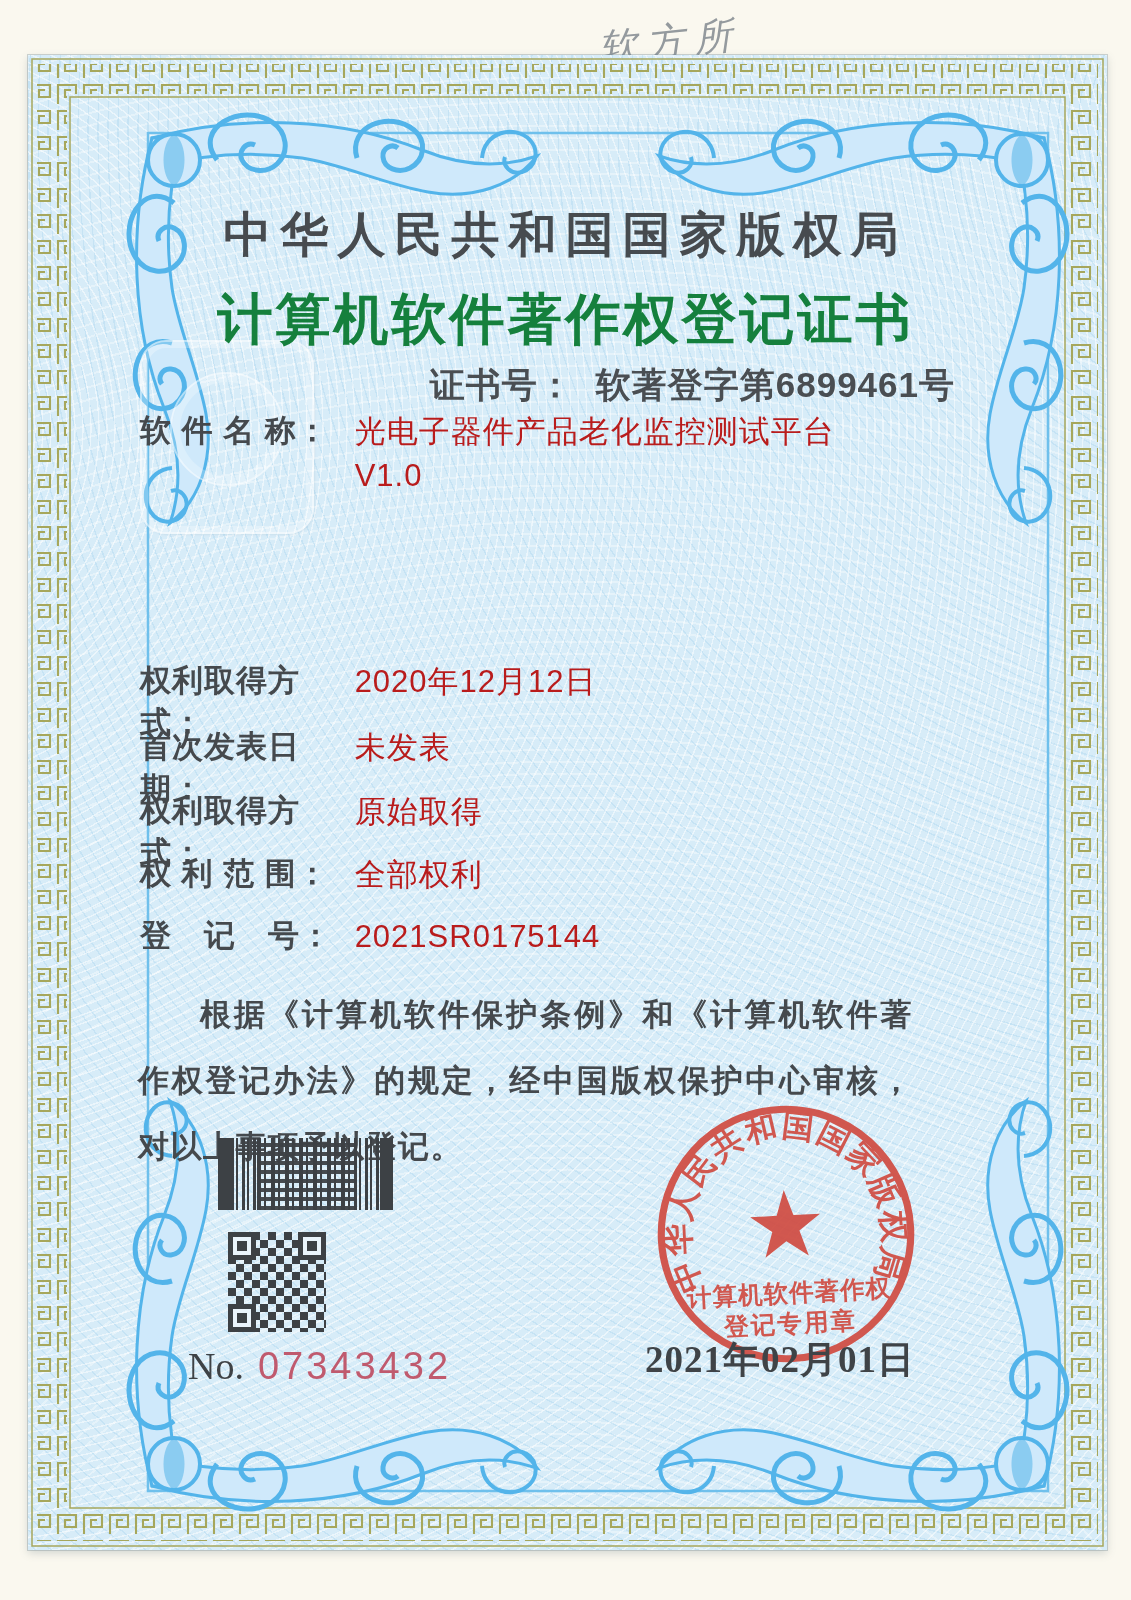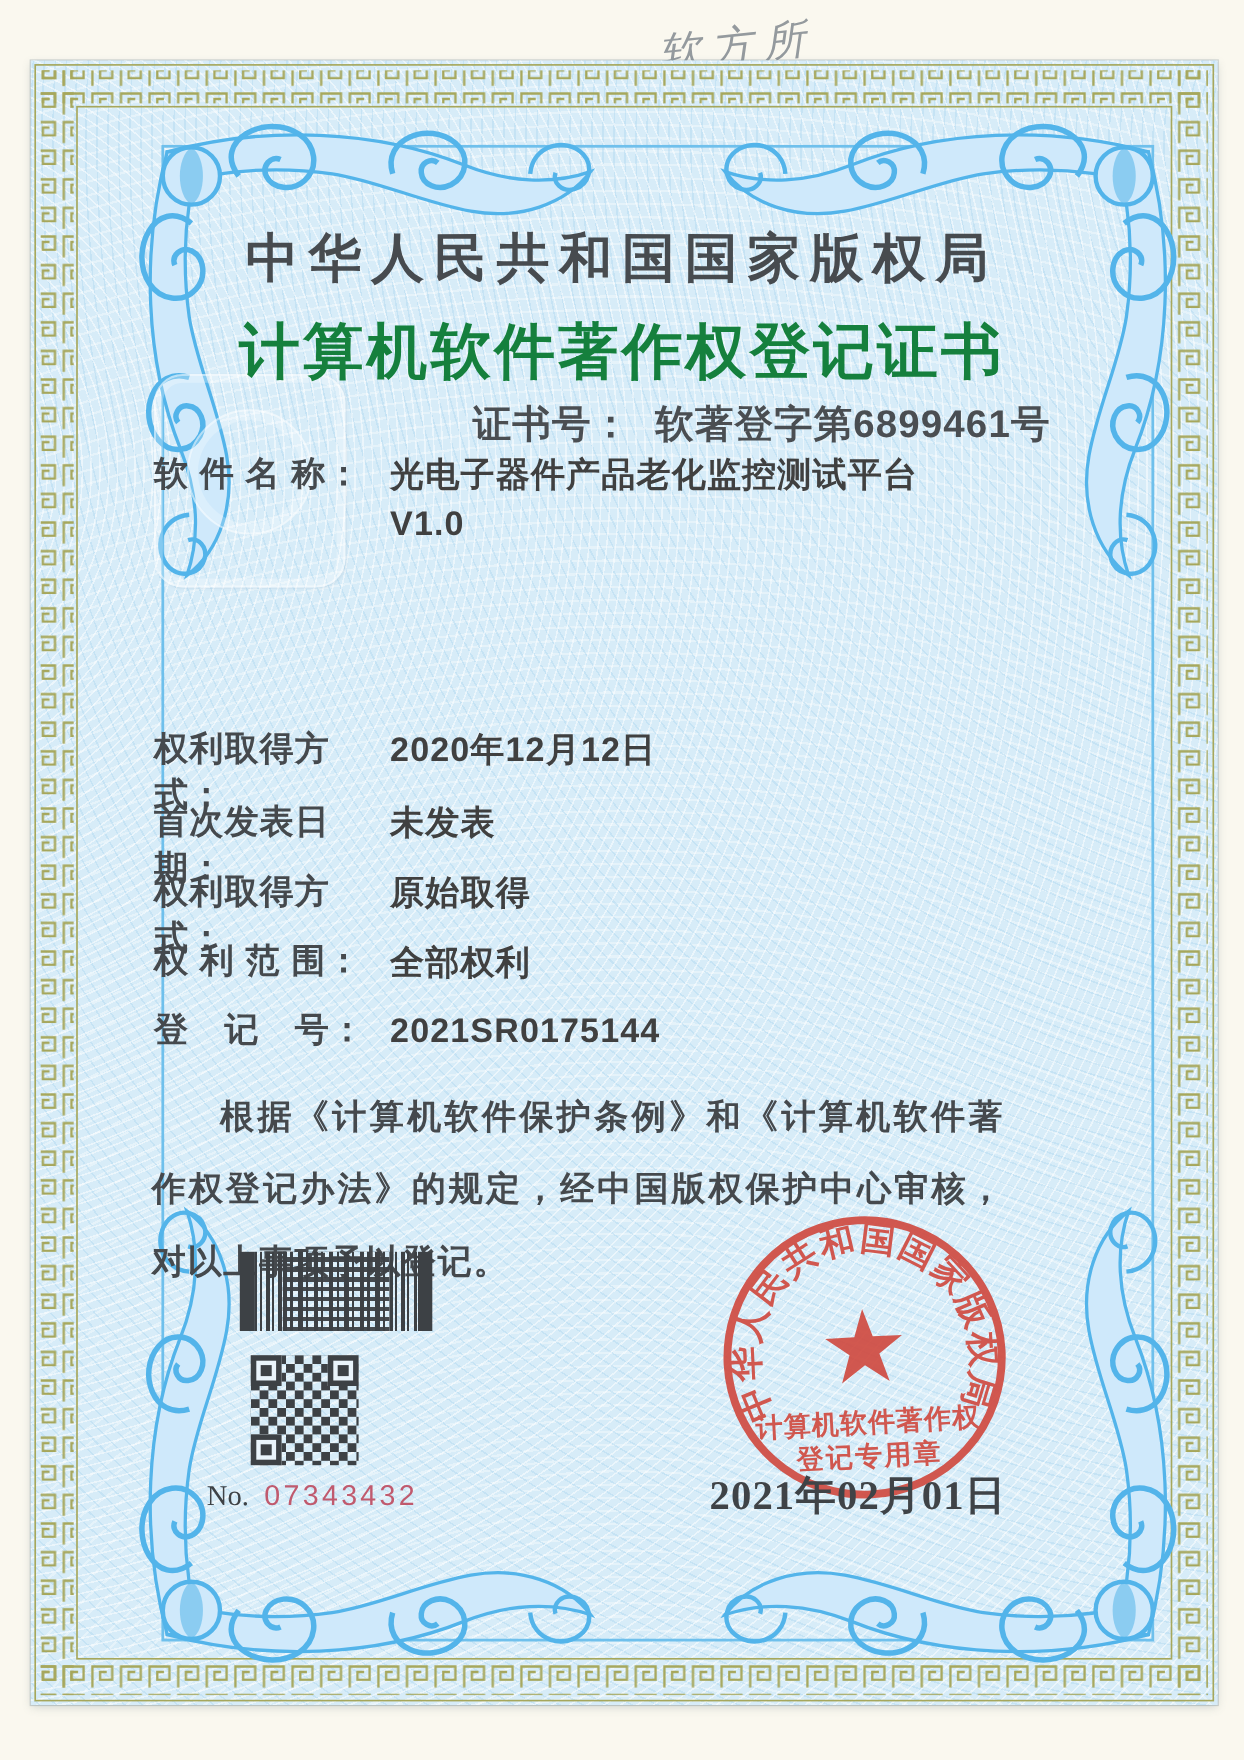--- a/index.html
+++ b/index.html
@@ -50,21 +50,21 @@
     font-size:55px;font-weight:700;color:#15803d;letter-spacing:3px;
   }
   .cert-no-line{
     position:absolute;right:176px;top:362px;
     font-size:35px;font-weight:700;color:#4a4e52;letter-spacing:1px;
   }
   .cert-no-line .gap{display:inline-block;width:22px;}
   
   .row{position:absolute;left:140px;color:#45494d;font-size:31px;font-weight:700;letter-spacing:1px;}
   .row .lbl{display:inline-block;width:205px;vertical-align:top;}
-  .row .val{display:inline-block;font-weight:700;color:#404040;max-width:560px;line-height:44px;vertical-align:top;}
+  .row .val{display:inline-block;font-weight:400;color:#b91c1c;max-width:560px;line-height:44px;vertical-align:top;}
   .paragraph{
     position:absolute;left:138px;top:982px;width:775px;
     font-size:31px;font-weight:700;color:#45494d;
     line-height:66px;text-indent:2em;text-align:justify;letter-spacing:1.5px;
   }
   
   .barcode{position:absolute;left:218px;top:1138px;width:175px;height:72px;display:flex;}
   .bc-edge{width:13px;height:100%;background:#3d4145;}
   .bc-bars{width:26px;height:100%;
     background:repeating-linear-gradient(90deg,#3d4145 0 3px,rgba(0,0,0,0) 3px 5px,#3d4145 5px 7px,rgba(0,0,0,0) 7px 11px);}
@@ -76,21 +76,21 @@
   
   .qr{position:absolute;left:228px;top:1232px;width:98px;height:100px;
     background:
       repeating-conic-gradient(#3d4145 0 25%, rgba(0,0,0,0) 0 50%);
     background-size:16px 16px;
   }
   .finder{position:absolute;width:28px;height:28px;border:5px solid #3d4145;background:#eaf4fb;box-sizing:border-box;}
   .finder::after{content:"";position:absolute;left:4px;top:4px;width:10px;height:10px;background:#3d4145;}
   .finder.tl{left:0;top:0;} .finder.tr{right:0;top:0;} .finder.bl{left:0;bottom:0;}
   
-  .serial{position:absolute;left:188px;top:1344px;font-family:"Liberation Serif",serif;font-size:26px;color:#3e4246;}
+  .serial{position:absolute;left:188px;top:1344px;font-family:"Liberation Serif",serif;font-size:38px;color:#3e4246;}
   .serial .num{color:#c05a6e;letter-spacing:3px;margin-left:14px;font-family:"Liberation Sans",sans-serif;font-weight:400;}
   .issue-date{position:absolute;left:630px;top:1335px;width:300px;text-align:center;
     font-size:37px;font-weight:700;color:#3f4347;letter-spacing:1px;font-family:Liberation Serif, serif;}
   
   .seal{position:absolute;left:648px;top:1096px;width:276px;height:276px;opacity:.92;transform:rotate(-3deg);}
 </style>
 </head>
 <body>
 
 <div class="page">

